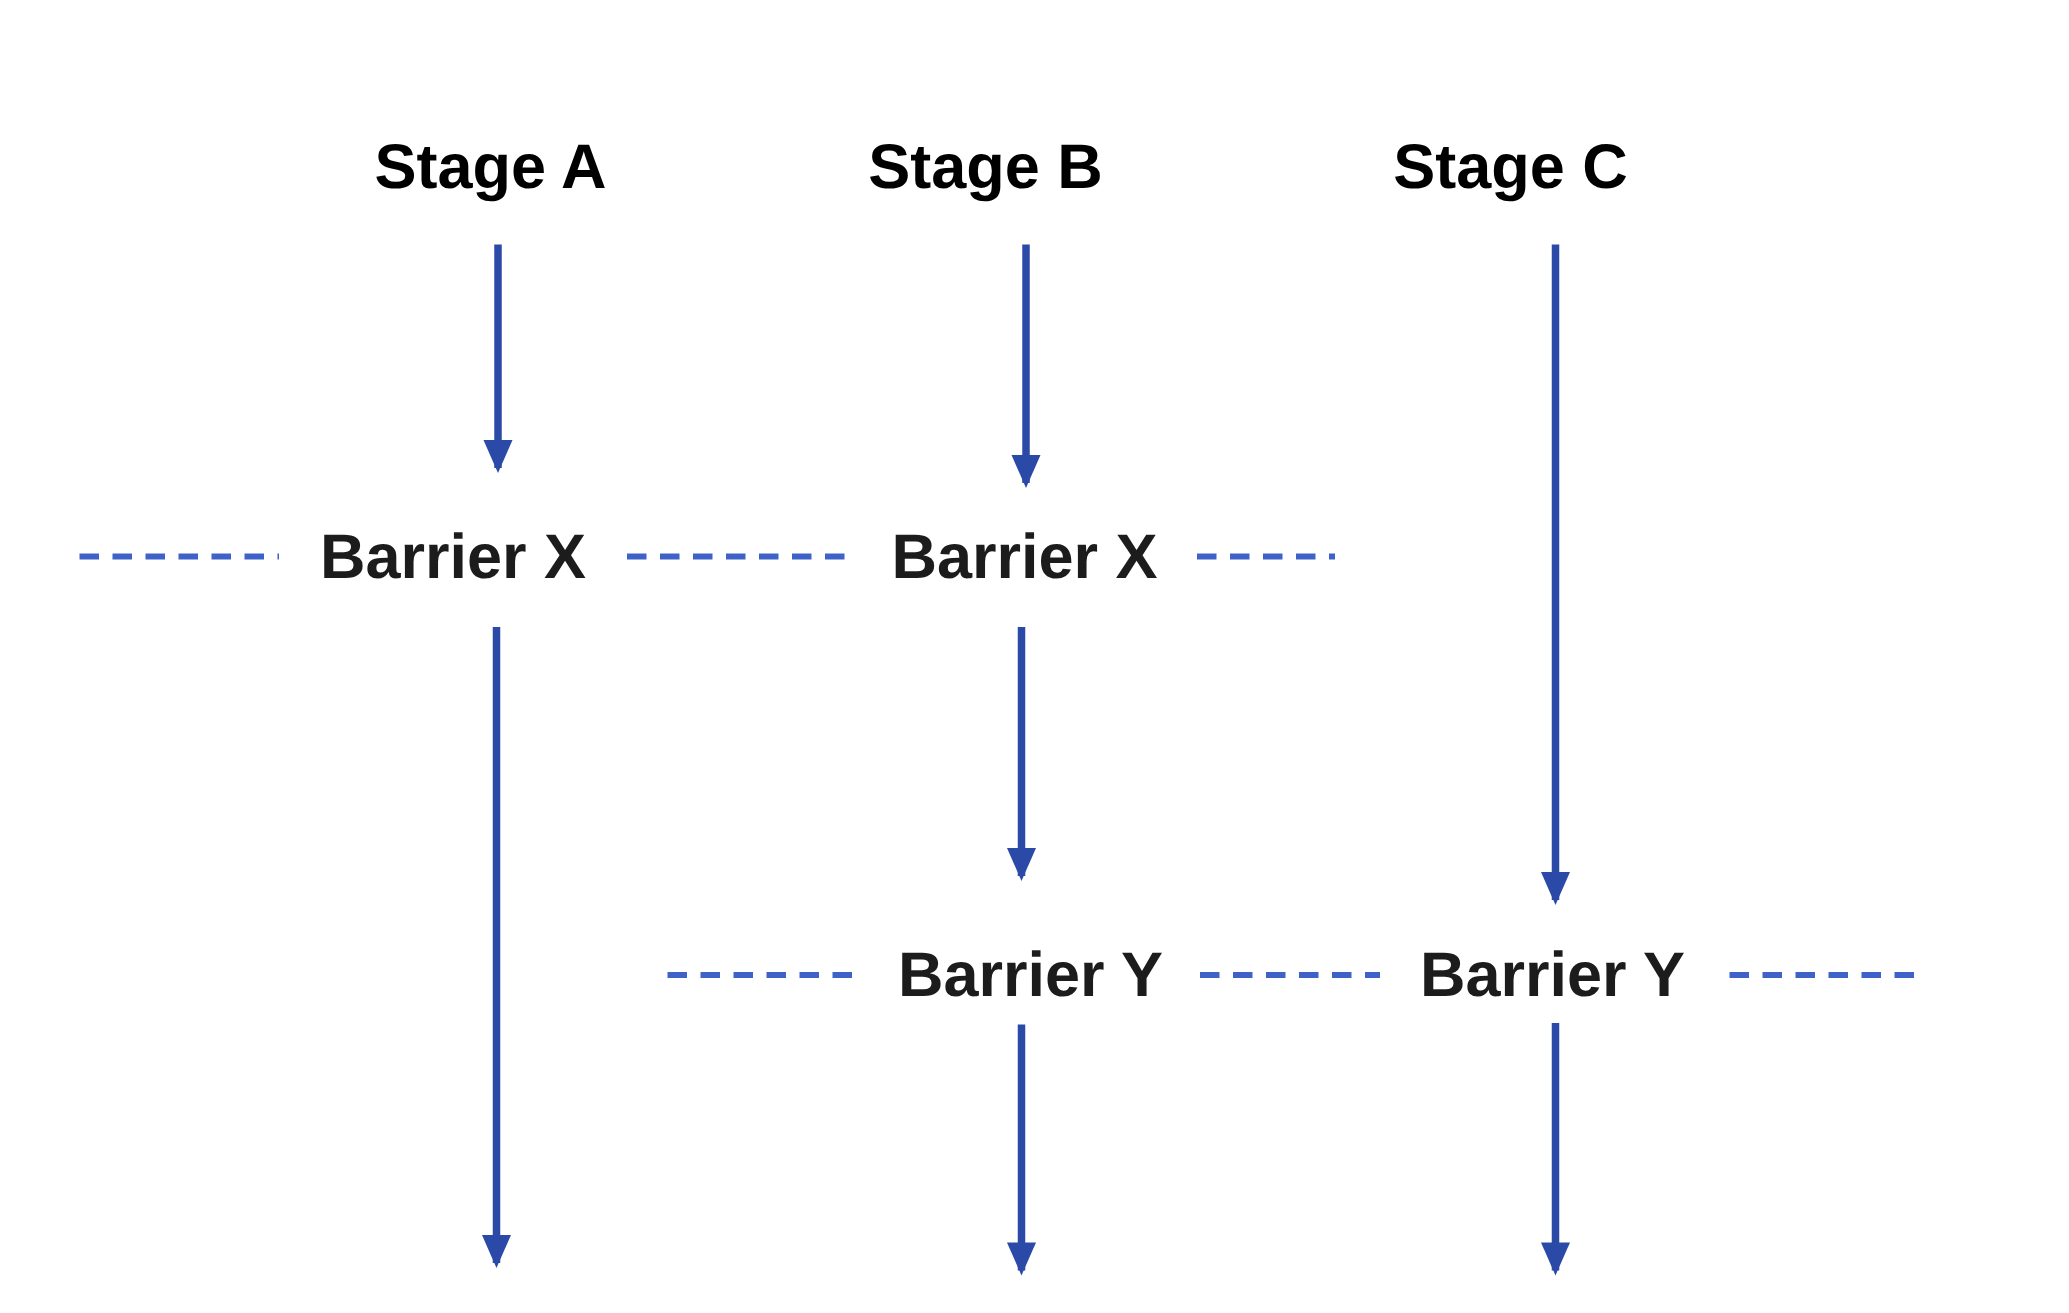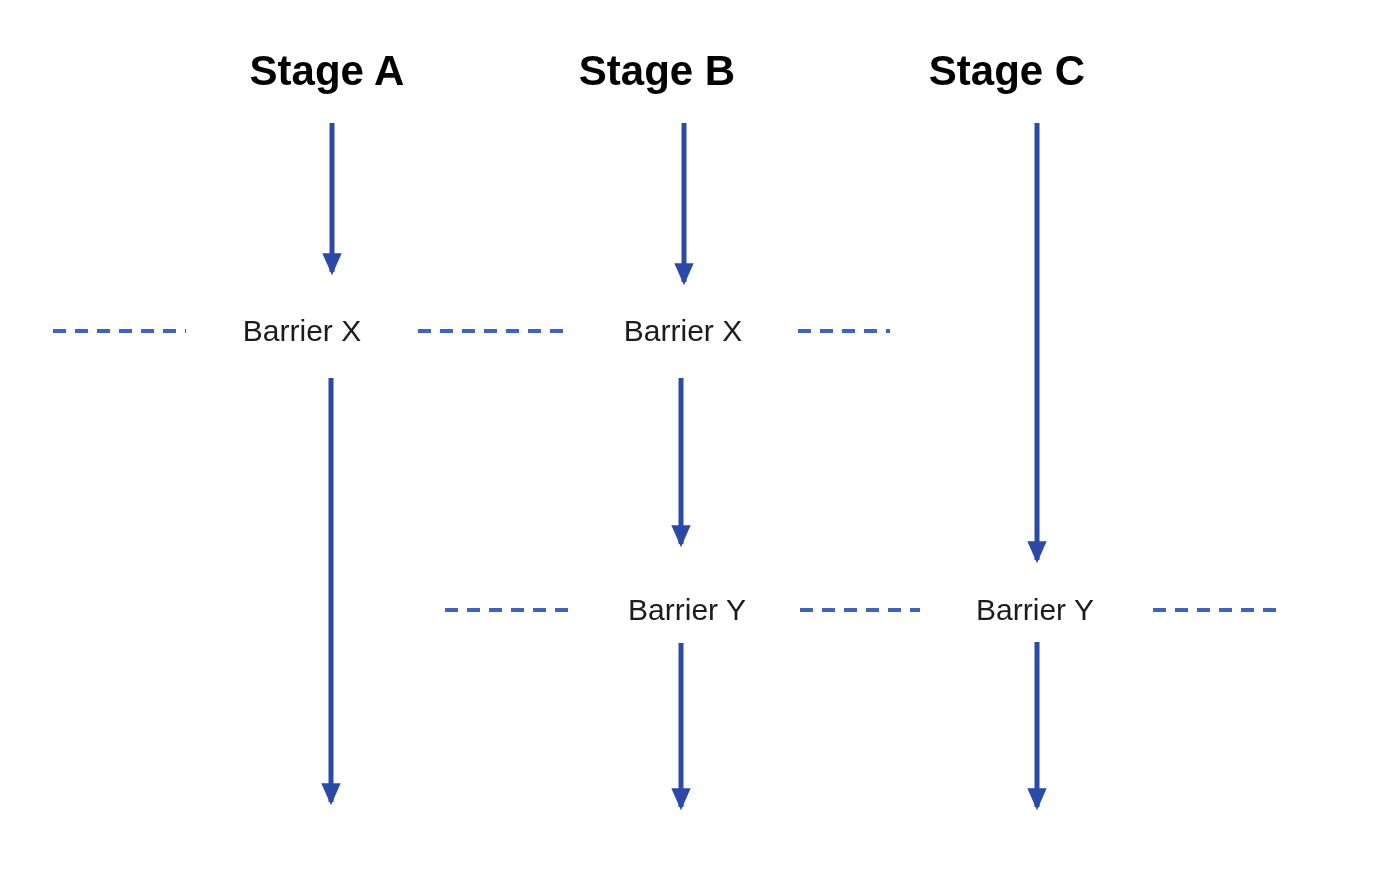--- a/index.html
+++ b/index.html
@@ -15,20 +15,21 @@
     padding: 0;
     background: var(--bg);
     font-family: "Liberation Sans", sans-serif;
   }
   .canvas {
     position: relative;
     width: 1379px;
     height: 813px;
     background: var(--bg);
     overflow: hidden;
+    margin-top: 40px;
   }
   .diagram-svg {
     position: absolute;
     left: 0;
     top: 0;
     width: 1379px;
     height: 875px;
   }
   .arrow-line {
     stroke: var(--arrow);
@@ -51,22 +52,22 @@
     transform: translateX(-50%);
     font-size: 42px;
     font-weight: bold;
     color: var(--stage-text);
     white-space: nowrap;
     line-height: 48px;
   }
   .barrier-label {
     position: absolute;
     transform: translateX(-50%);
-    font-size: 30px;
-    font-weight: 400;
+    font-size: 42px;
+    font-weight: 700;
     color: var(--barrier-text);
     white-space: nowrap;
     line-height: 48px;
     background: var(--bg);
     padding: 0 6px;
   }
 </style>
 </head>
 <body>
 

